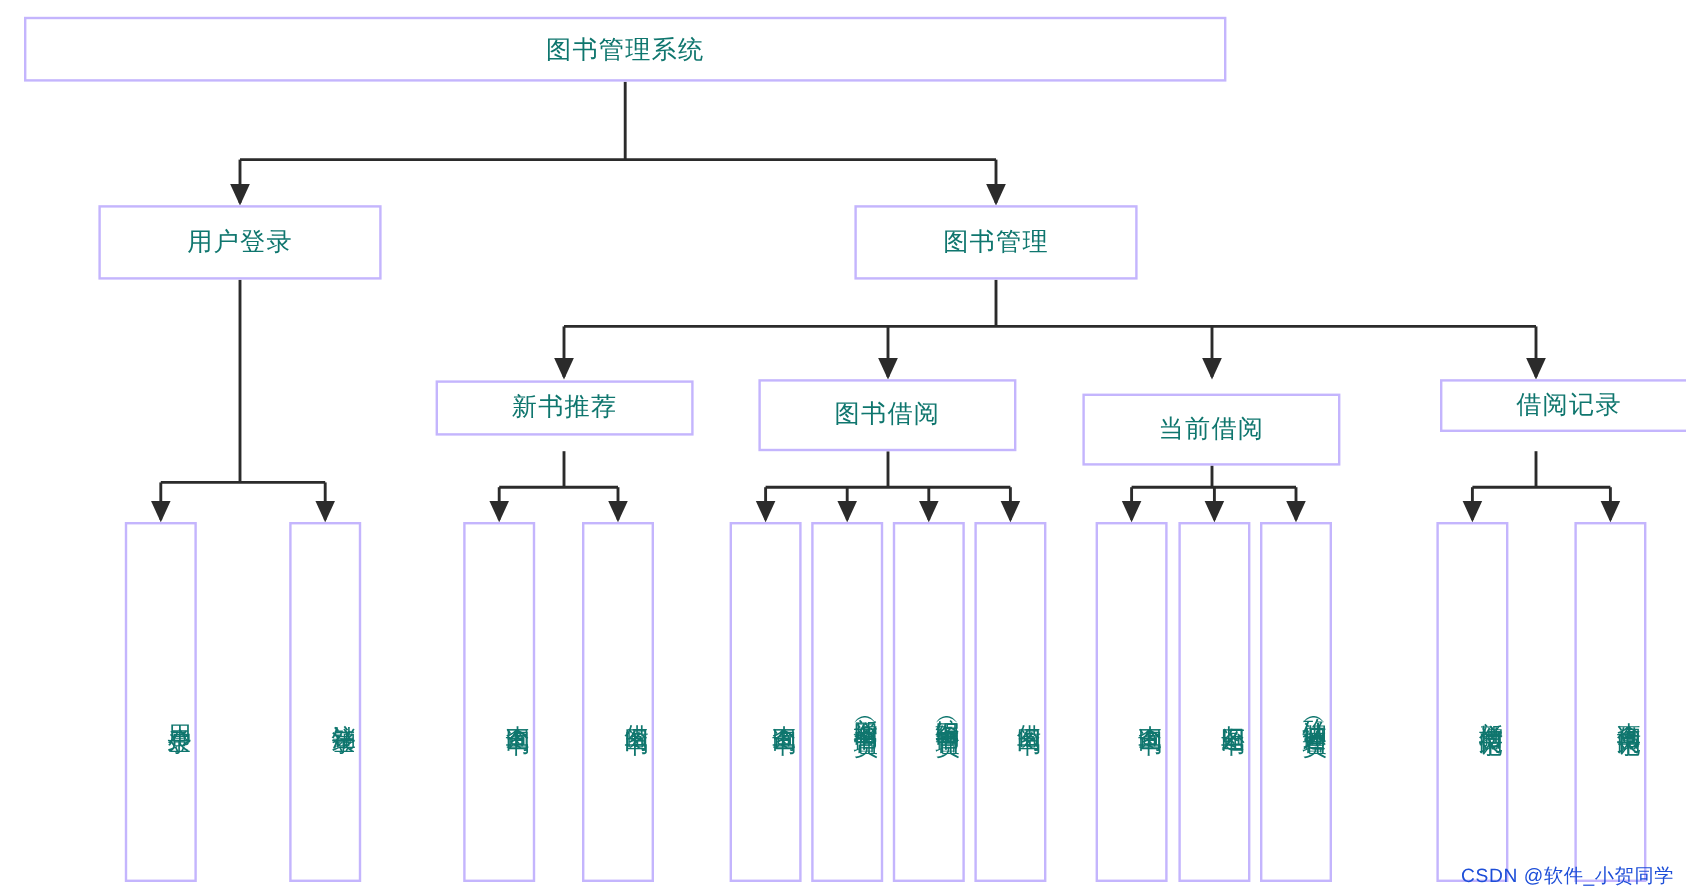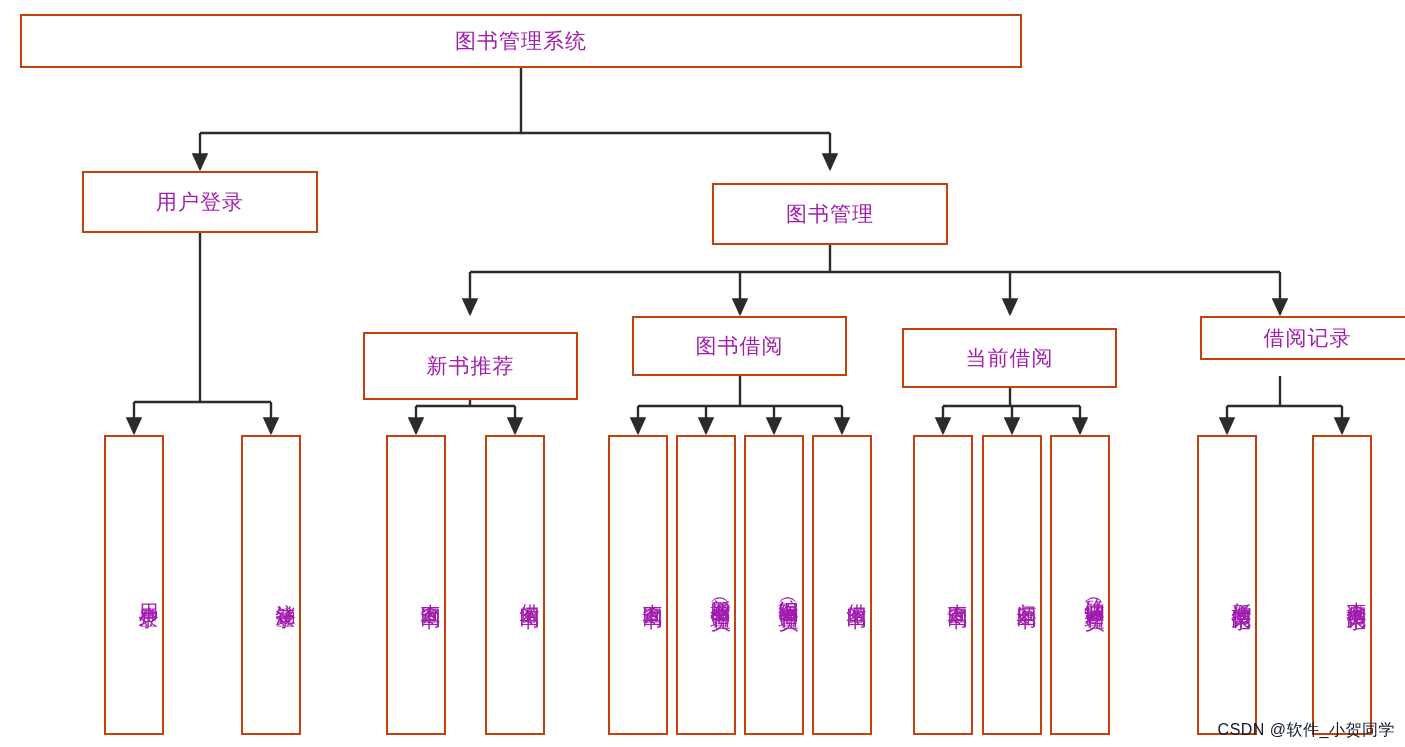--- a/index.html
+++ b/index.html
@@ -23,25 +23,25 @@
     left: 0;
     top: 0;
     width: 1405px;
     height: 747px;
     pointer-events: none;
   }
   .node {
     position: absolute;
     box-sizing: border-box;
     background: #ffffff;
-    border: 2px solid #c2410c;
+    border: 2px solid #c4b5fd;
     display: flex;
     align-items: center;
     justify-content: center;
-    color: #a21caf;
+    color: #0f766e;
     z-index: 2;
   }
   .node-h {
     font-size: 21px;
     letter-spacing: 1px;
     line-height: 1.2;
     white-space: nowrap;
   }
   .node-root {
     font-size: 21px;
@@ -61,21 +61,21 @@
   .node-v .vtext {
     writing-mode: vertical-rl;
     text-orientation: upright;
     display: block;
   }
   #watermark {
     position: absolute;
     right: 10px;
     bottom: 6px;
     font-size: 16px;
-    color: #0f172a;
+    color: #1d4ed8;
     letter-spacing: 0.5px;
     white-space: nowrap;
     z-index: 3;
     font-family: "Liberation Sans", "DejaVu Sans", sans-serif;
   }
 </style>
 </head>
 <body>
 
 <div id="canvas">
@@ -130,25 +130,25 @@
     </g>
   </svg>
 
   <div class="node node-root" style="left:20px; top:14px; width:1002px; height:54px;">
     <span>图书管理系统</span>
   </div>
 
   <div class="node node-h" style="left:82px; top:171px; width:236px; height:62px;">
     <span>用户登录</span>
   </div>
-  <div class="node node-h" style="left:712px; top:171px; width:236px; height:62px;margin-top:12px;">
+  <div class="node node-h" style="left:712px; top:171px; width:236px; height:62px;">
     <span>图书管理</span>
   </div>
 
-  <div class="node node-h" style="left:363px; top:332px; width:215px; height:68px;">
+  <div class="node node-h" style="left:363px; top:317px; width:215px; height:46px;">
     <span>新书推荐</span>
   </div>
   <div class="node node-h" style="left:632px; top:316px; width:215px; height:60px;align-items:center;">
     <span>图书借阅</span>
   </div>
   <div class="node node-h" style="left:902px; top:316px; width:215px; height:60px;margin-top:12px;">
     <span>当前借阅</span>
   </div>
   <div class="node node-h" style="left:1200px; top:316px; width:215px; height:44px;">
     <span>借阅记录</span>

